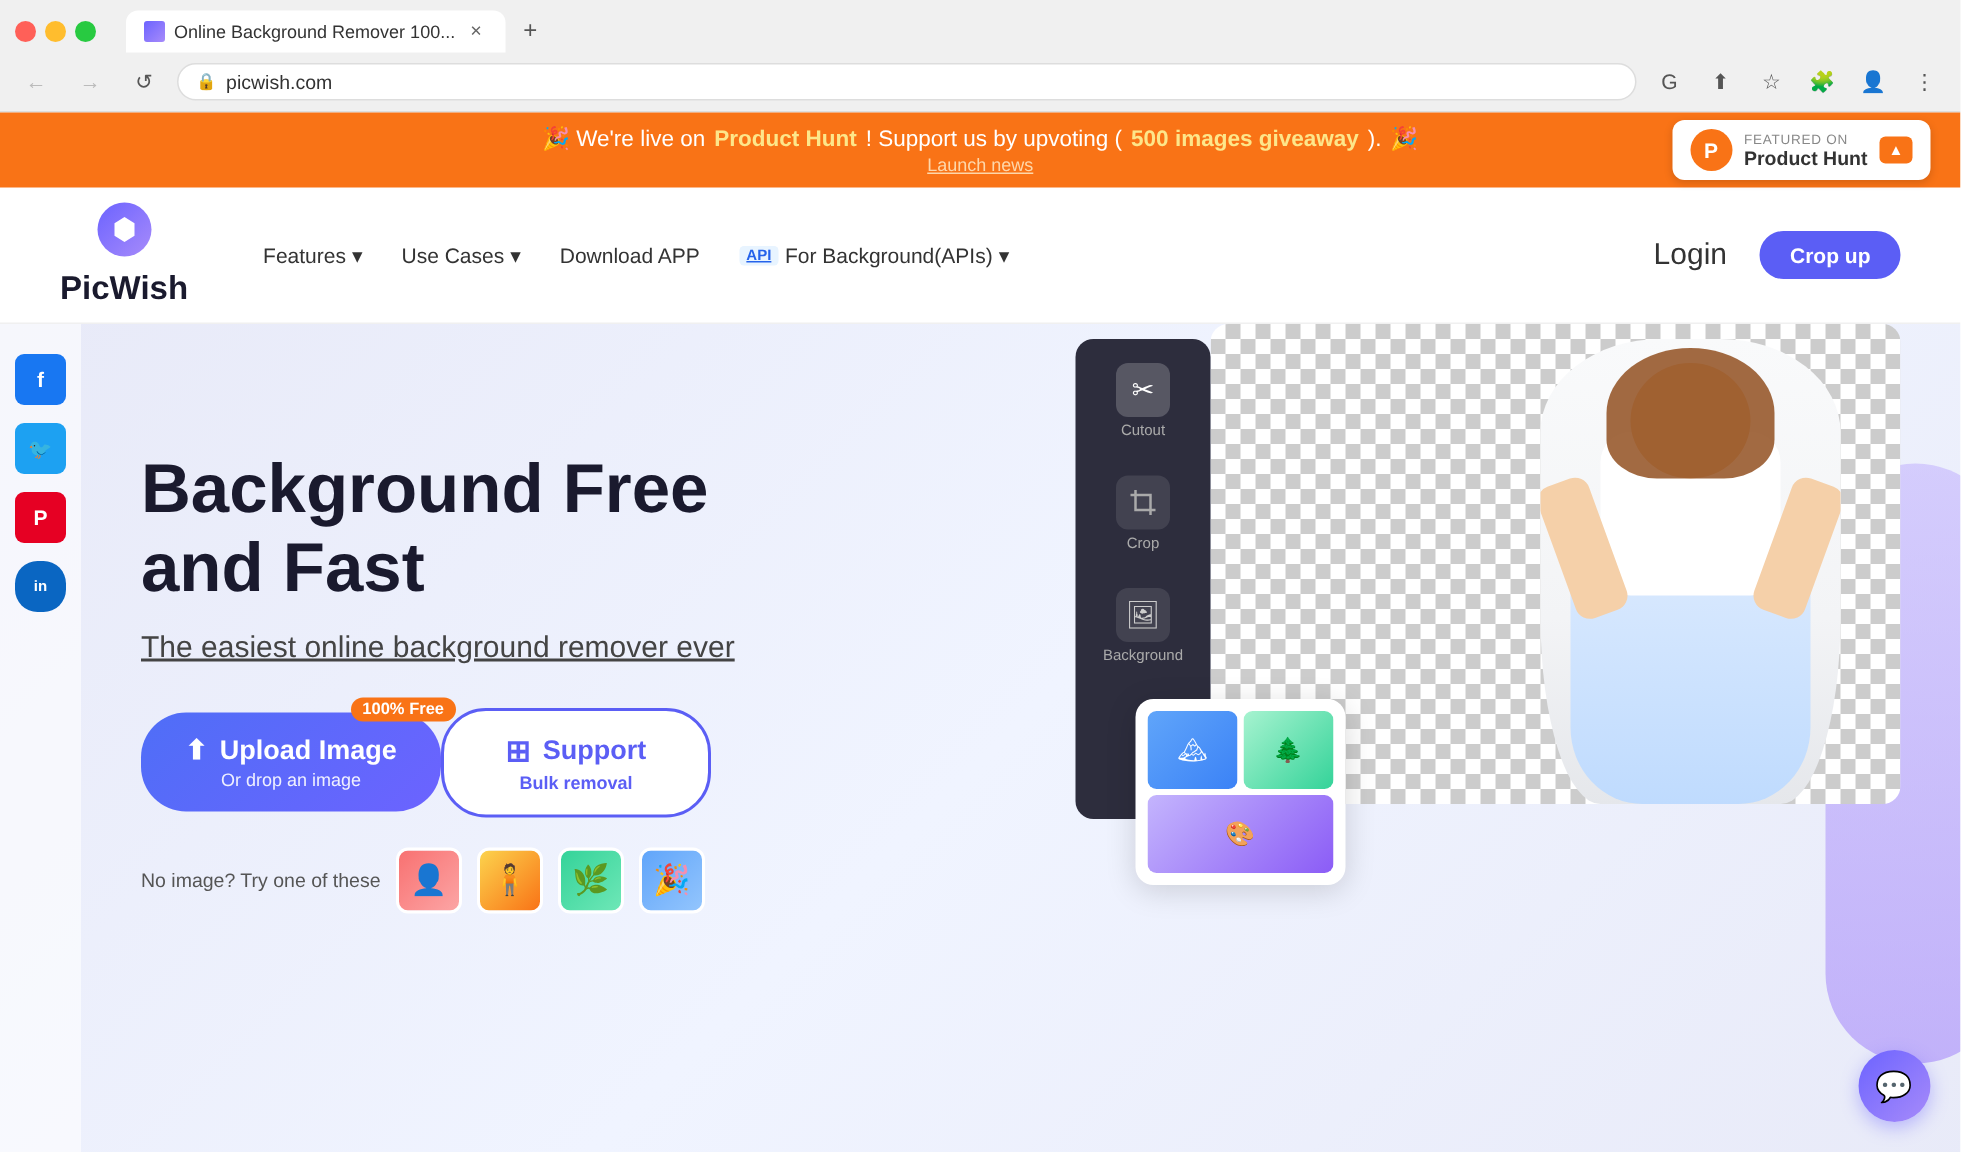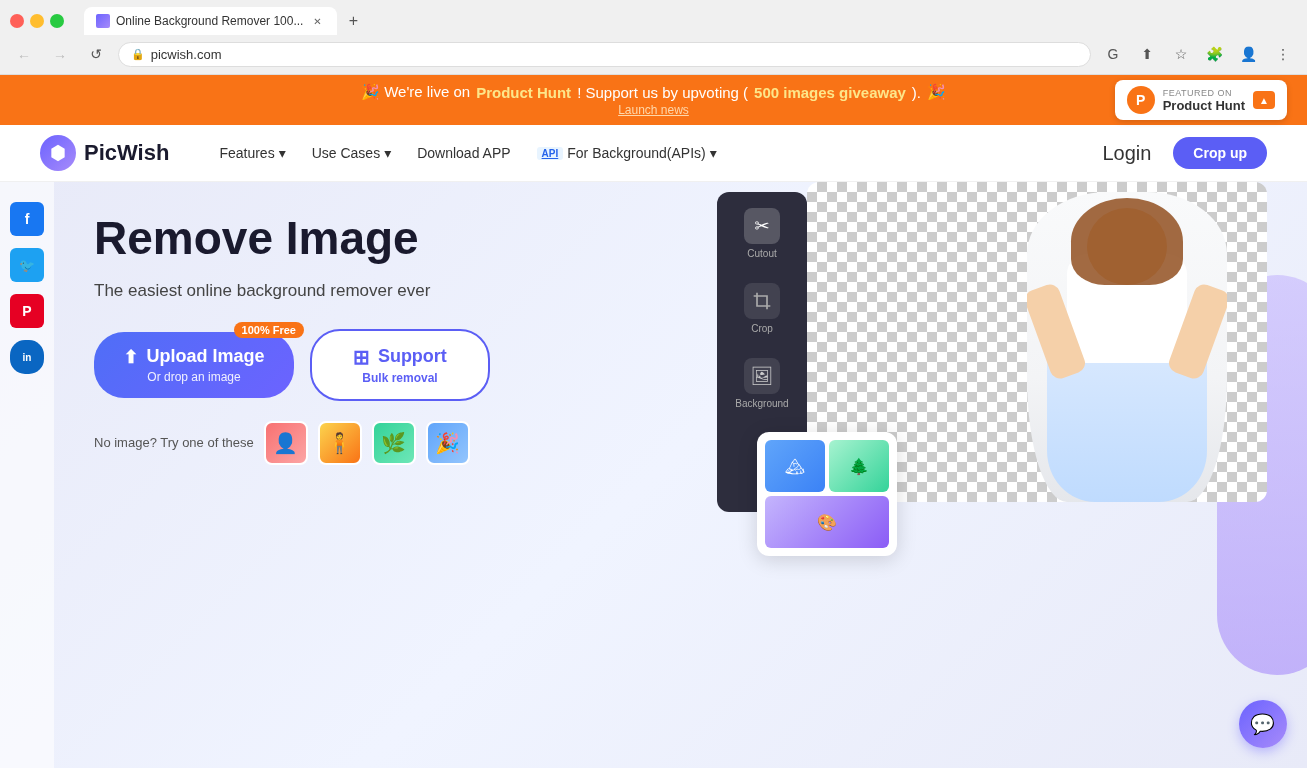--- a/index.html
+++ b/index.html
@@ -195,20 +195,21 @@
       padding: 10px 40px;
       background: #fff;
       border-bottom: 1px solid #f0f0f0;
     }
     .logo-area {
       display: flex;
       align-items: center;
       gap: 8px;
       margin-right: 40px;
       cursor: pointer;
+      flex-direction: column;
     }
     .logo-icon {
       width: 36px; height: 36px;
       background: linear-gradient(135deg, #6c63ff, #a78bfa);
       border-radius: 50%;
       display: flex; align-items: center; justify-content: center;
       color: #fff;
       font-size: 18px;
     }
     .logo-text {
@@ -306,29 +307,29 @@
       z-index: 10;
     }
     .hero-title {
       font-size: 46px;
       font-weight: 800;
       color: #1a1a2e;
       line-height: 1.15;
       margin-bottom: 16px;
     }
     .hero-subtitle {
-      font-size: 17px;
+      font-size: 20px;
       color: #444;
       margin-bottom: 28px;
+      text-decoration: underline;
     }
 
     
     .btn-group {
       display: flex;
-      gap: 16px;
       align-items: center;
       margin-bottom: 20px;
     }
     .upload-btn-wrapper {
       position: relative;
     }
     .free-badge {
       position: absolute;
       top: -10px;
       right: -10px;
@@ -643,21 +644,22 @@
     <div class="social-icon social-pi">
       <span style="font-weight:800;font-size:14px;">P</span>
     </div>
     <div class="social-icon social-li">
       <span style="font-size:10px;font-weight:700;">in</span>
     </div>
   </div>
 
   <div class="hero-section">
     <h1 class="hero-title">
-      <span>Remove Image</span><br>
+      <br>
+      <span>Background Free and Fast</span>
     </h1>
     <p class="hero-subtitle">The easiest online background remover ever</p>
 
     <div class="btn-group">
       <div class="upload-btn-wrapper">
         <span class="free-badge">100% Free</span>
         <button class="upload-btn">
           <div class="upload-main">
             <span>⬆</span>
             <span>Upload Image</span>

